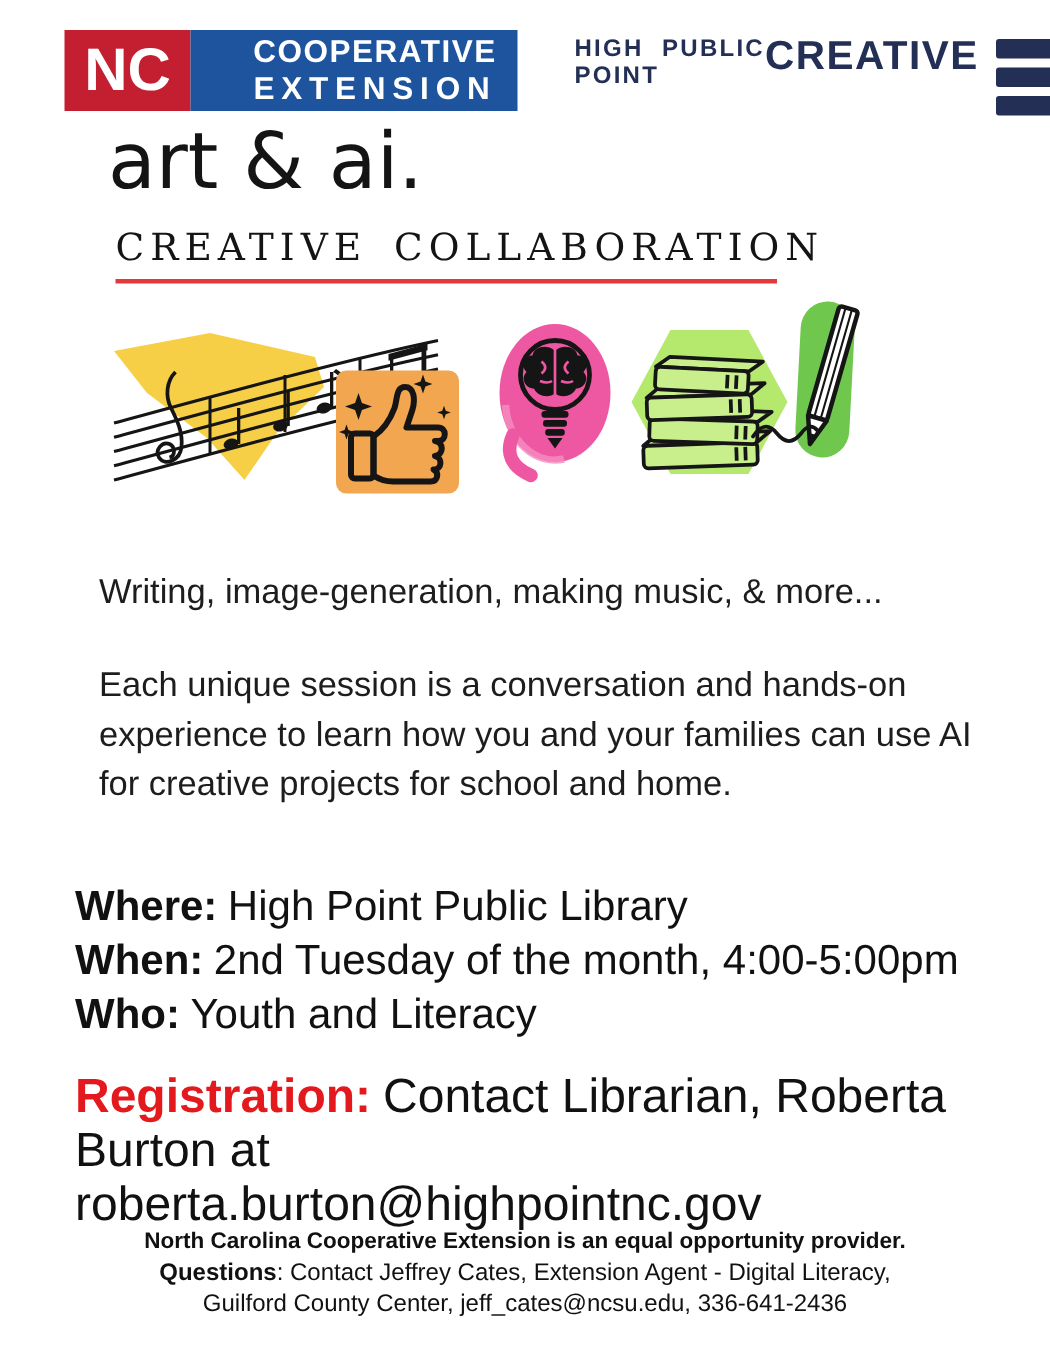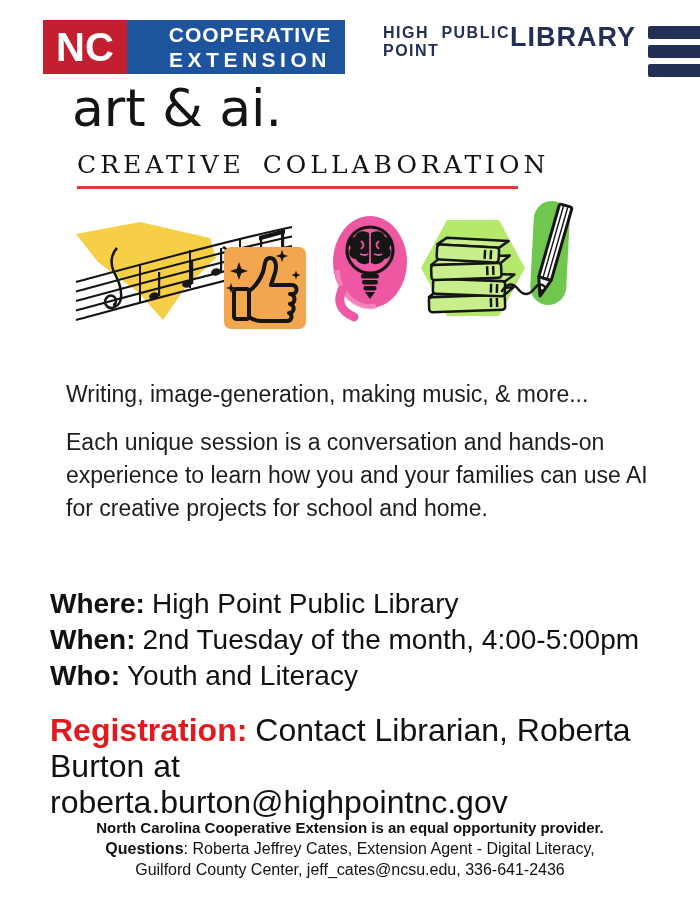--- a/index.html
+++ b/index.html
@@ -36,21 +36,21 @@
   .illos svg{position:absolute;overflow:visible;}
   .svg-music{left:0;top:12px;}
   .svg-thumb{left:152px;top:47px;}
   .svg-bulb{left:260px;top:10px;}
   .svg-books{left:345px;top:20px;}
   .svg-pencil{left:430px;top:1px;}
 
   
   .intro{position:absolute;left:66px;top:378px;width:600px;font-size:23px;line-height:33px;color:#1d1d1d;}
   .intro p{margin:0;}
-  .intro p + p{margin-top:15px;}
+  .intro p + p{margin-top:29px;}
 
   .details{position:absolute;left:50px;top:586px;width:630px;font-size:28px;line-height:36px;color:#111;}
   .details .lbl{font-weight:bold;margin-right:7px;}
 
   .registration{position:absolute;left:50px;top:712px;width:630px;font-size:32px;line-height:36px;color:#111;}
   .registration .lbl{font-weight:bold;color:#E3191E;margin-right:8px;}
 
   .footer{position:absolute;left:10px;top:817px;width:680px;text-align:center;color:#111;}
   .footer .f1{font-size:15px;font-weight:bold;line-height:21px;}
   .footer .f2,.footer .f3{font-size:16px;line-height:21px;}
@@ -68,21 +68,21 @@
     <div class="coop-box" style="background:#1E549E;">
       <span class="coop-line1">COOPERATIVE</span>
       <span class="coop-line2">EXTENSION</span>
     </div>
   </div>
 
   <div class="hppl-logo">
     <div class="hppl-text">
       <span class="hppl-l1">HIGH POINT</span>
       <span class="hppl-l2">PUBLIC</span>
-      <span class="hppl-l3">LIBRARY</span>
+      <span class="hppl-l3">CREATIVE</span>
     </div>
     <div class="hppl-bars">
       <div class="hppl-bar"></div>
       <div class="hppl-bar"></div>
       <div class="hppl-bar"></div>
       <div class="hppl-dot" style="background:#33B9E5;"></div>
     </div>
   </div>
 
   <div class="title">art &amp; ai.</div>
@@ -214,18 +214,18 @@
   </div>
 
   <div class="registration">
     <span class="lbl">Registration:</span><span>Contact Librarian, Roberta Burton at</span><br>
     <span>roberta.burton@highpointnc.gov</span>
   </div>
 
   <div class="footer">
     <div class="f1">North Carolina Cooperative Extension is an equal opportunity provider.</div>
     <div class="f2">
-      <span class="lbl">Questions</span><span>: Roberta Jeffrey Cates, Extension Agent - Digital Literacy,</span>
+      <span class="lbl">Questions</span><span>: Contact Jeffrey Cates, Extension Agent - Digital Literacy,</span>
     </div>
     <div class="f3">Guilford County Center, jeff_cates@ncsu.edu, 336-641-2436</div>
   </div>
 
 </div>
 
 </body></html>

